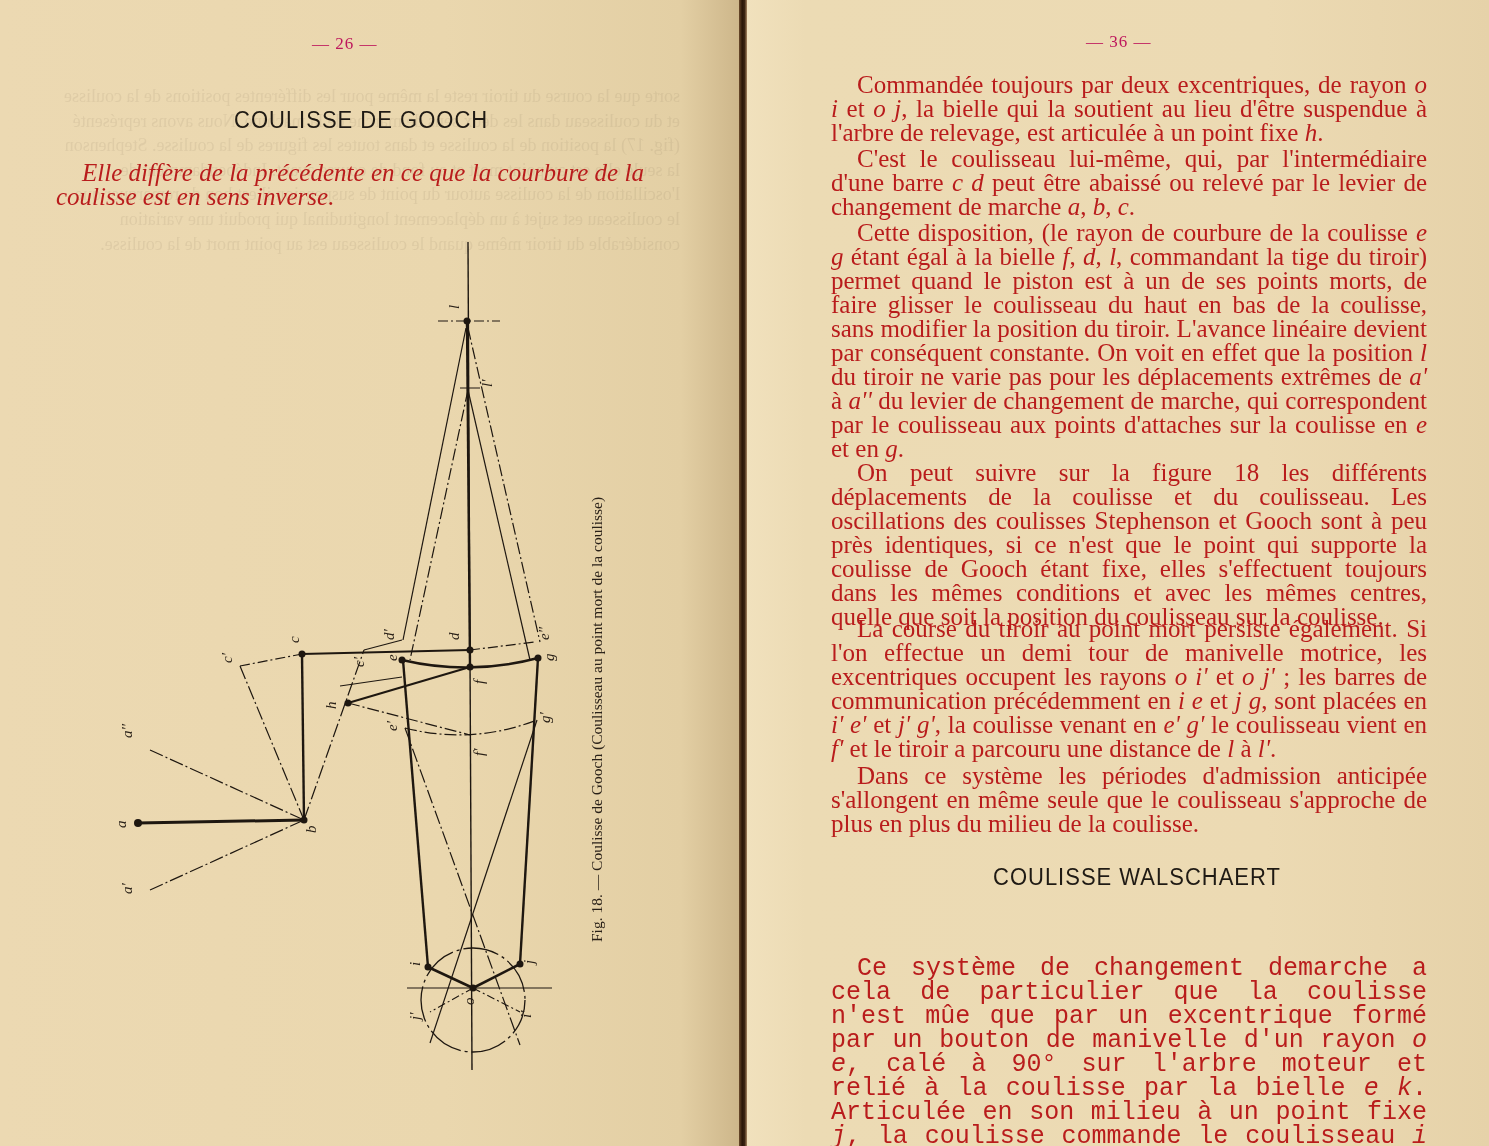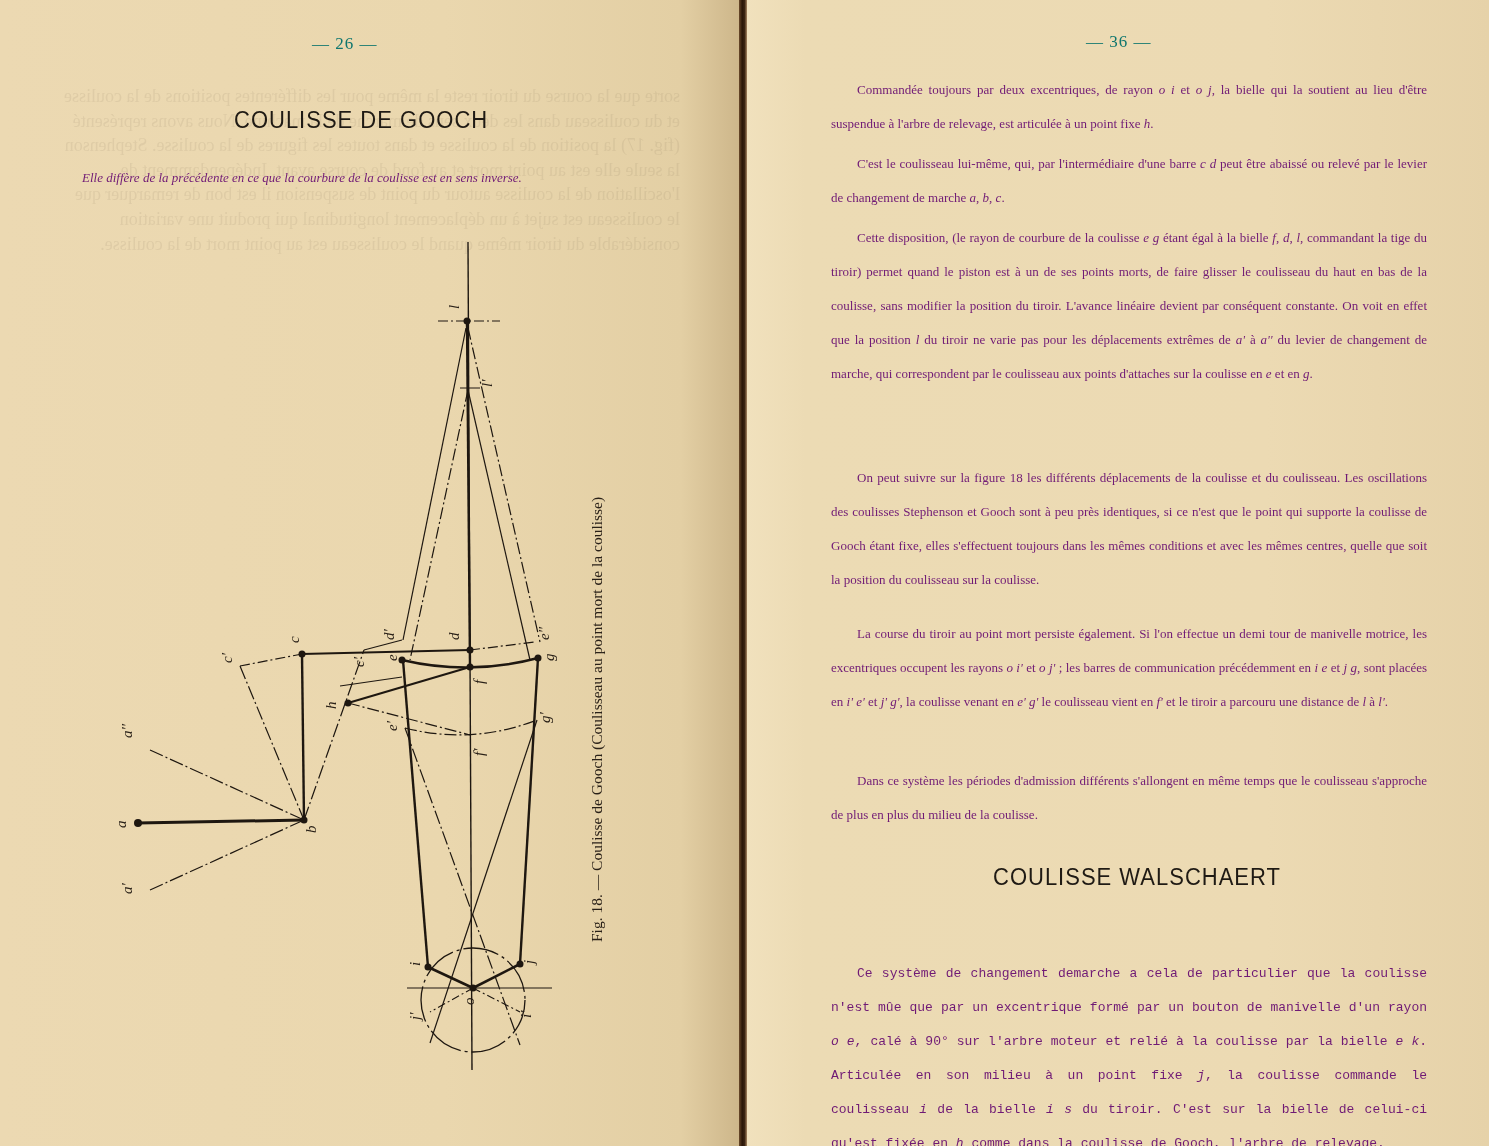--- a/index.html
+++ b/index.html
@@ -16,34 +16,34 @@
   }
   .page-right {
     left:746px; width:743px;
     background: linear-gradient(90deg, #f1e1bd 0%, #ecdbb4 8%, #ecdab3 70%, #e6d2a9 100%);
   }
   .gutter {
     position:absolute; left:739px; top:0; width:8px; height:1146px;
     background: linear-gradient(90deg, #6b4a2a 0%, #2a1608 40%, #3b2412 70%, #a88660 100%);
   }
   .folio {
-    position:absolute; font-size:17px; letter-spacing:1px; color:#0f766e;
+    position:absolute; font-size:17px; letter-spacing:1px; color:#be185d;
     font-family:"Liberation Serif", serif;
   }
   .folio-left { left:312px; top:34px; }
   .folio-right { left:1086px; top:32px; }
   .heading {
     position:absolute; font-family:"Liberation Sans", "DejaVu Sans", sans-serif;
     font-size:22px; letter-spacing:1px; color:#1f1a14; transform:scaleY(1.05);
   }
   .heading-gooch { left:234px; top:108px; }
   .heading-walschaert { left:993px; top:865px; }
   .para {
     position:absolute; font-family:"Liberation Serif", serif;
-    font-size:13px; line-height:34px; text-align:justify; color:#701a75;
+    font-size:25px; line-height:24px; text-align:justify; color:#b91c1c;
     text-indent:26px;
   }
   .para i { font-style:italic; }
   .p-left-1 { left:56px; top:161px; width:588px;font-style:italic; }
   .rcol { left:831px; width:596px; }
   #p1 { top:73px; }
   #p2 { top:147px; }
   #p3 { top:221px;font-family:Liberation Serif, serif; }
   #p4 { top:441px;margin-top:20px; }
   #p5 { top:617px; }
@@ -171,15 +171,15 @@
 </div>
 
 <div class="caption">Fig. 18. — Coulisse de Gooch (Coulisseau au point mort de la coulisse)</div>
 
 <div class="folio folio-right">— 36 —</div>
 <div class="para rcol" id="p1">Commandée toujours par deux excentriques, de rayon <i>o i</i> et <i>o j</i>, la bielle qui la soutient au lieu d'être suspendue à l'arbre de relevage, est articulée à un point fixe <i>h</i>.</div>
 <div class="para rcol" id="p2">C'est le coulisseau lui-même, qui, par l'intermédiaire d'une barre <i>c d</i> peut être abaissé ou relevé par le levier de changement de marche <i>a</i>, <i>b</i>, <i>c</i>.</div>
 <div class="para rcol" id="p3">Cette disposition, (le rayon de courbure de la coulisse <i>e g</i> étant égal à la bielle <i>f</i>, <i>d</i>, <i>l</i>, commandant la tige du tiroir) permet quand le piston est à un de ses points morts, de faire glisser le coulisseau du haut en bas de la coulisse, sans modifier la position du tiroir. L'avance linéaire devient par conséquent constante. On voit en effet que la position <i>l</i> du tiroir ne varie pas pour les déplacements extrêmes de <i>a'</i> à <i>a''</i> du levier de changement de marche, qui correspondent par le coulisseau aux points d'attaches sur la coulisse en <i>e</i> et en <i>g</i>.</div>
 <div class="para rcol" id="p4">On peut suivre sur la figure 18 les différents déplacements de la coulisse et du coulisseau. Les oscillations des coulisses Stephenson et Gooch sont à peu près identiques, si ce n'est que le point qui supporte la coulisse de Gooch étant fixe, elles s'effectuent toujours dans les mêmes conditions et avec les mêmes centres, quelle que soit la position du coulisseau sur la coulisse.</div>
 <div class="para rcol" id="p5">La course du tiroir au point mort persiste également. Si l'on effectue un demi tour de manivelle motrice, les excentriques occupent les rayons <i>o i'</i> et <i>o j'</i> ; les barres de communication précédemment en <i>i e</i> et <i>j g</i>, sont placées en <i>i' e'</i> et <i>j' g'</i>, la coulisse venant en <i>e' g'</i> le coulisseau vient en <i>f'</i> et le tiroir a parcouru une distance de <i>l</i> à <i>l'</i>.</div>
-<div class="para rcol" id="p6">Dans ce système les périodes d'admission différents s'allongent en même temps que le coulisseau s'approche de plus en plus du milieu de la coulisse.</div>
+<div class="para rcol" id="p6">Dans ce système les périodes d'admission anticipée s'allongent en même seule que le coulisseau s'approche de plus en plus du milieu de la coulisse.</div>
 <div class="heading heading-walschaert">COULISSE WALSCHAERT</div>
 <div class="para rcol" id="p7">Ce système de changement demarche a cela de particulier que la coulisse n'est mûe que par un excentrique formé par un bouton de manivelle d'un rayon <i>o e</i>, calé à 90° sur l'arbre moteur et relié à la coulisse par la bielle <i>e k</i>. Articulée en son milieu à un point fixe <i>j</i>, la coulisse commande le coulisseau <i>i</i> de la bielle <i>i s</i> du tiroir. C'est sur la bielle de celui-ci qu'est fixée en <i>h</i> comme dans la coulisse de Gooch, l'arbre de relevage.</div>
 
 </body></html>

